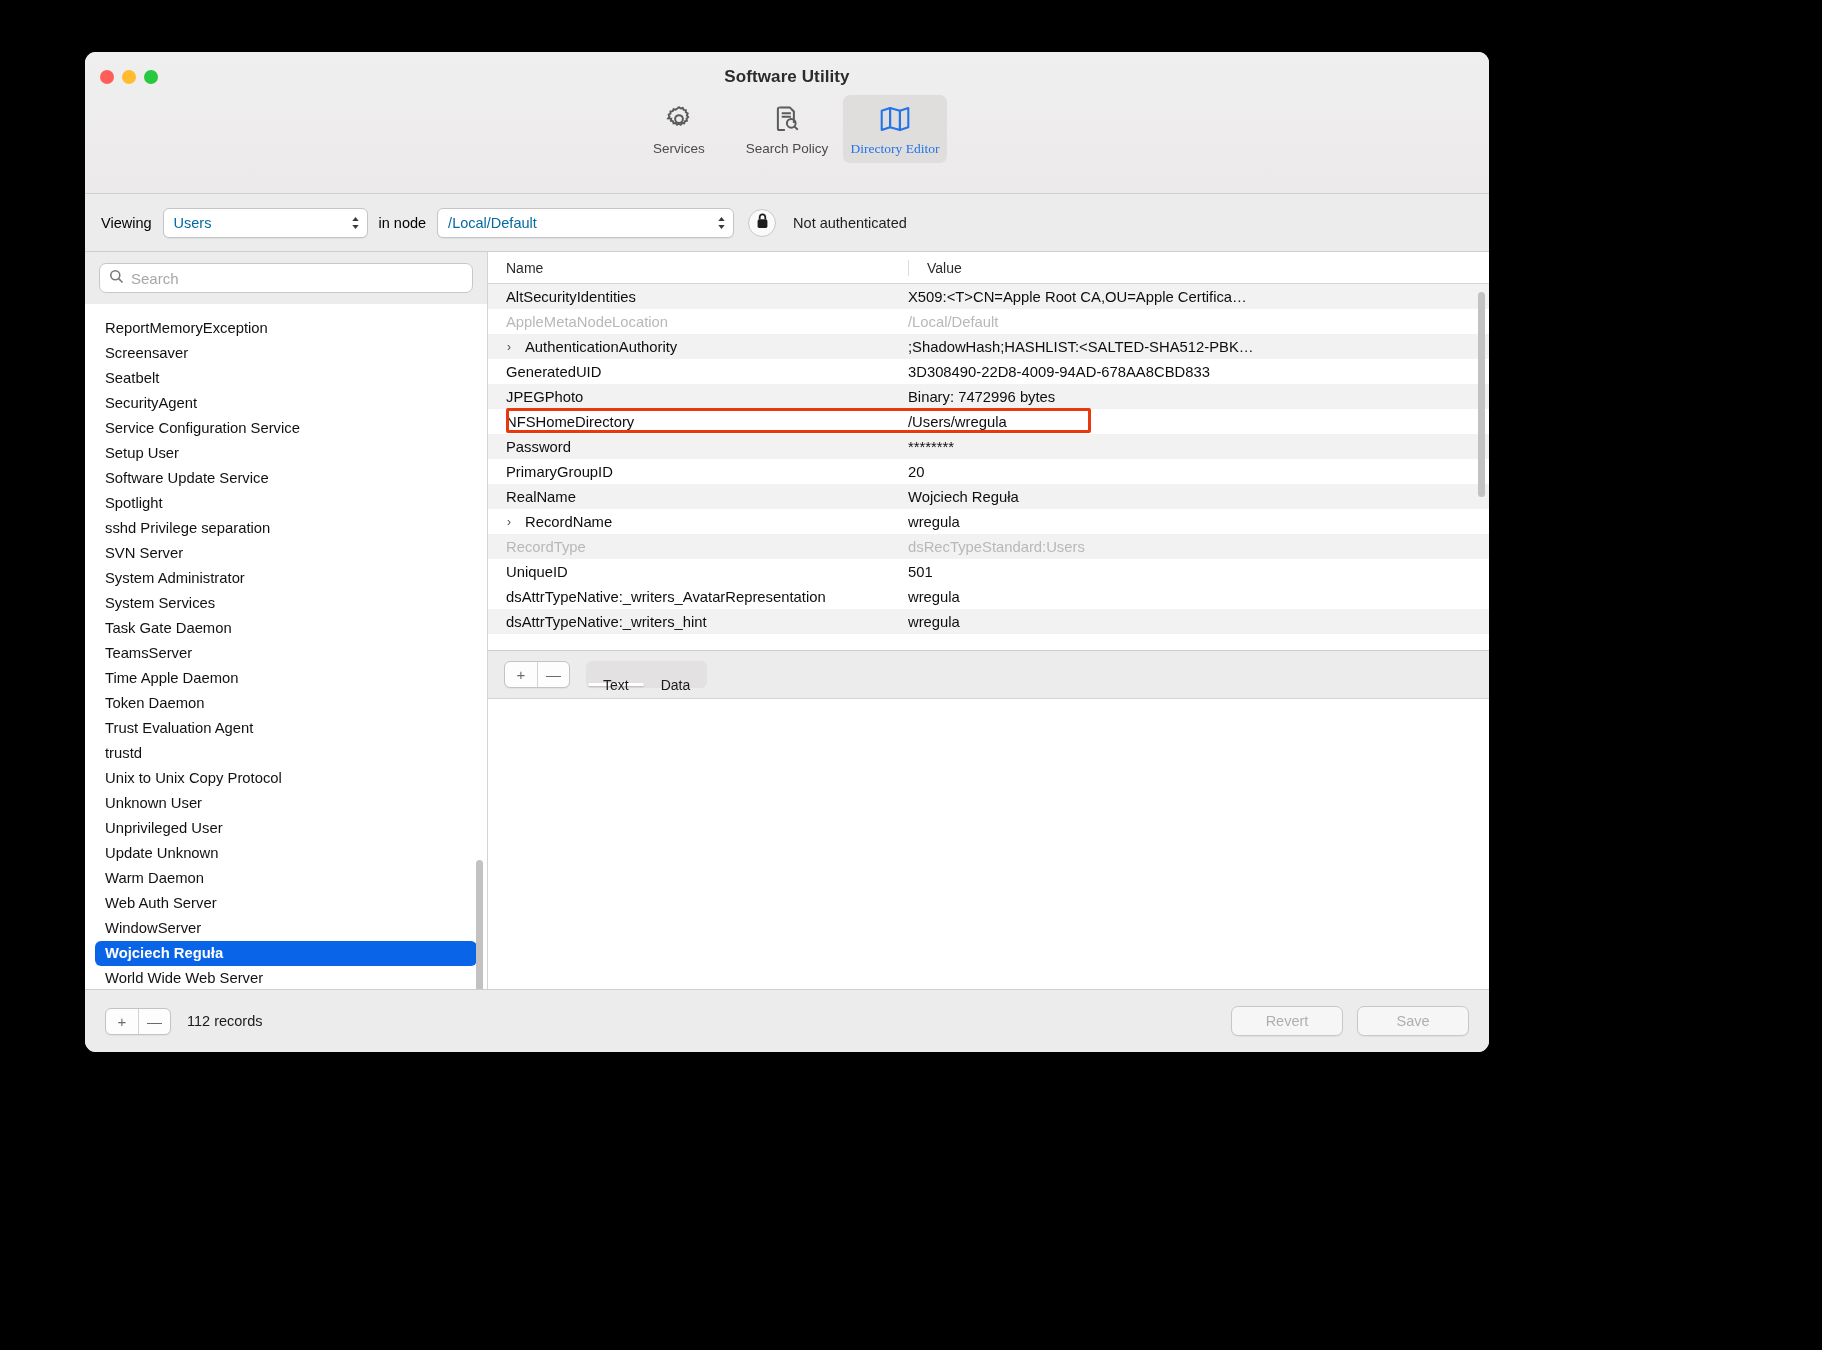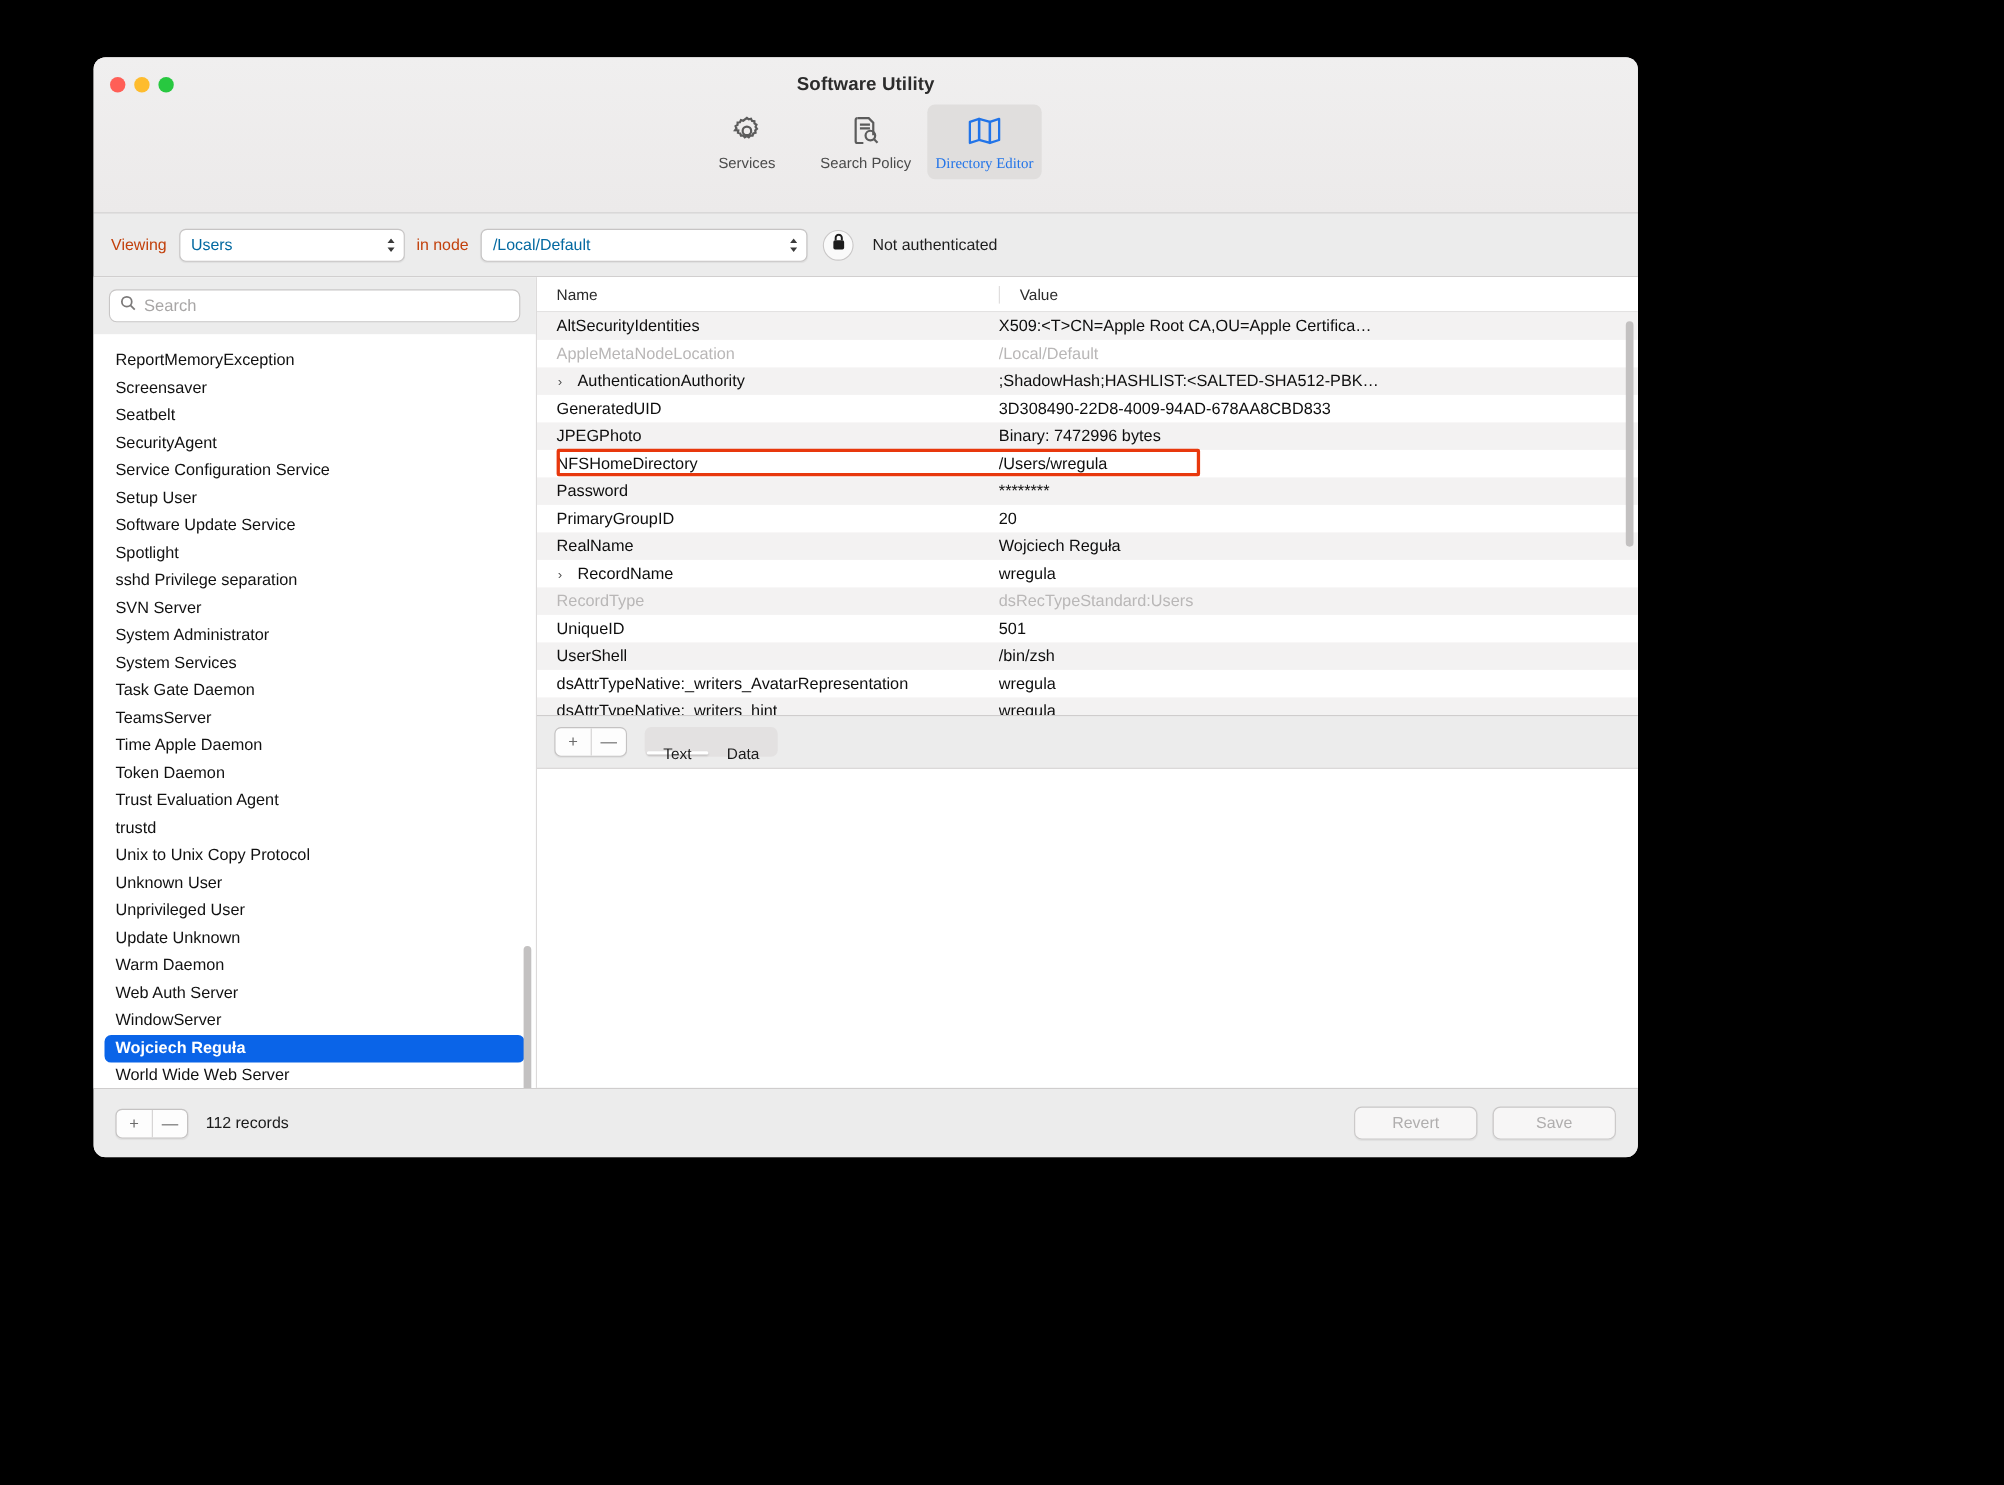--- a/index.html
+++ b/index.html
@@ -77,21 +77,21 @@
   #viewbar {
     height: 58px;
     flex: none;
     display: flex;
     align-items: center;
     padding: 0 16px;
     gap: 11px;
     background: #ececec;
     border-bottom: 1px solid #cfcdcd;
   }
-  .vb-label { font-size: 14.5px; color: #c2410c; }
+  .vb-label { font-size: 14.5px; color: #000000; }
   .popup {
     position: relative;
     height: 30px;
     background: #fff;
     border: 1px solid #c6c4c4;
     border-radius: 6px;
     box-shadow: 0 1px 1px rgba(0,0,0,0.06);
     display: flex;
     align-items: center;
     padding: 0 30px 0 10px;
@@ -535,24 +535,20 @@
               <div class="cell-value">wregula</div>
             </div>
             <div class="row alt dim">
               <div class="cell-name"><span>RecordType</span></div>
               <div class="cell-value">dsRecTypeStandard:Users</div>
             </div>
             <div class="row">
               <div class="cell-name"><span>UniqueID</span></div>
               <div class="cell-value">501</div>
             </div>
-            <div class="row alt">
-              <div class="cell-name"><span>UserShell</span></div>
-              <div class="cell-value">/bin/zsh</div>
-            </div>
             <div class="row">
               <div class="cell-name"><span>dsAttrTypeNative:_writers_AvatarRepresentation</span></div>
               <div class="cell-value">wregula</div>
             </div>
             <div class="row alt">
               <div class="cell-name"><span>dsAttrTypeNative:_writers_hint</span></div>
               <div class="cell-value">wregula</div>
             </div>
           </div>
         <div id="highlight-box" style="top: 156px;"></div>

